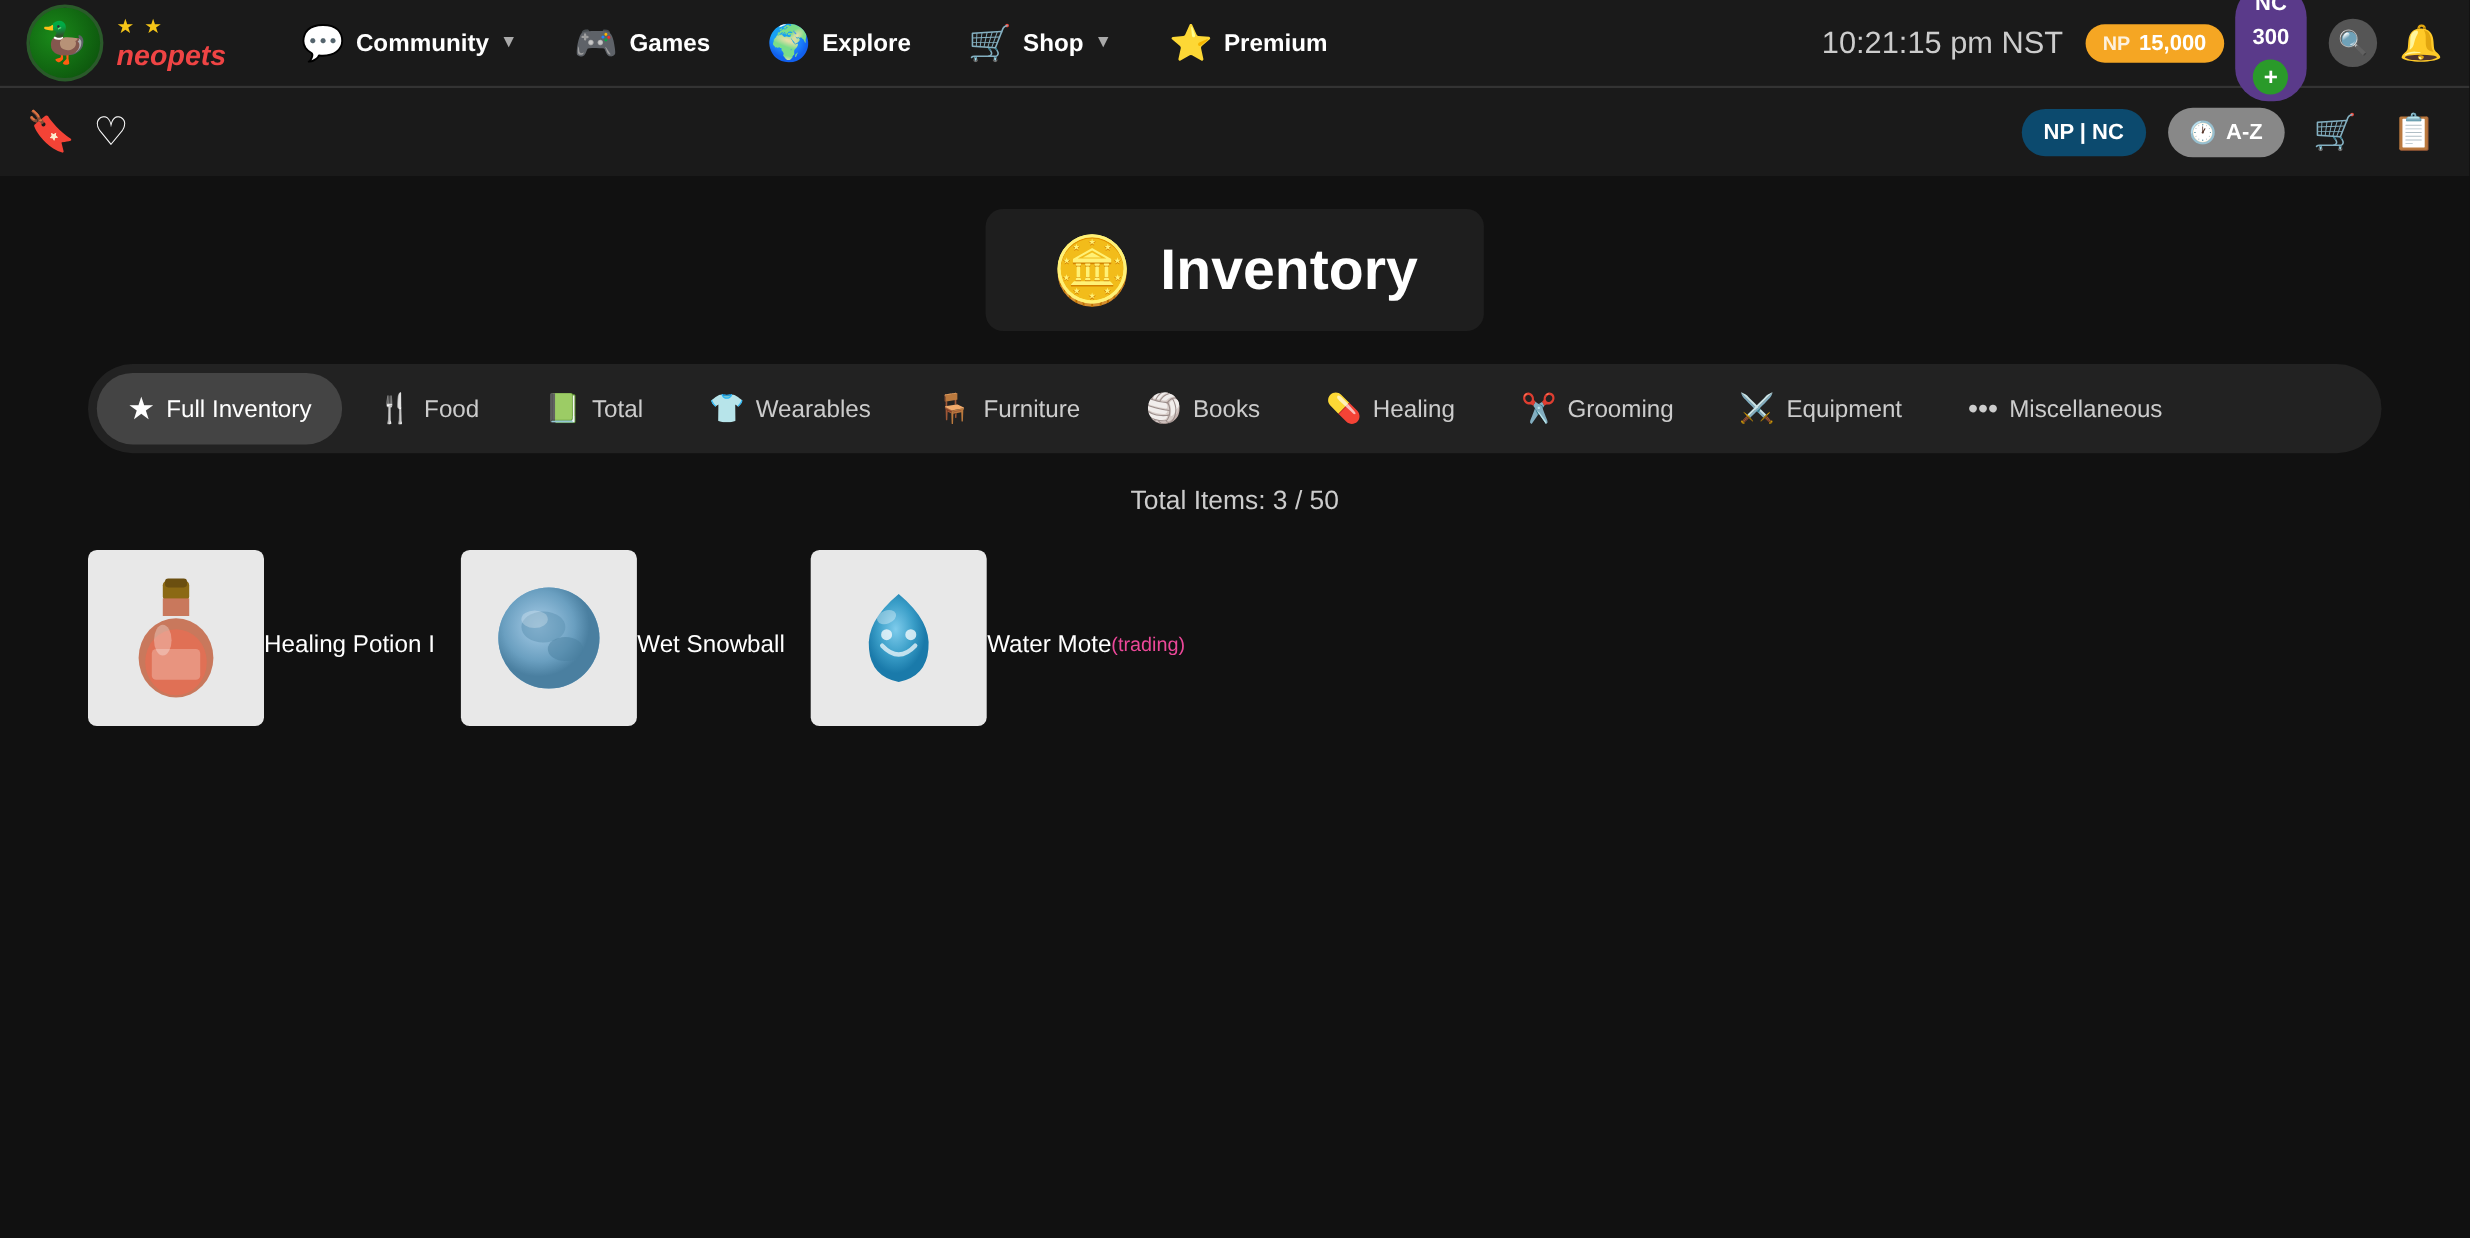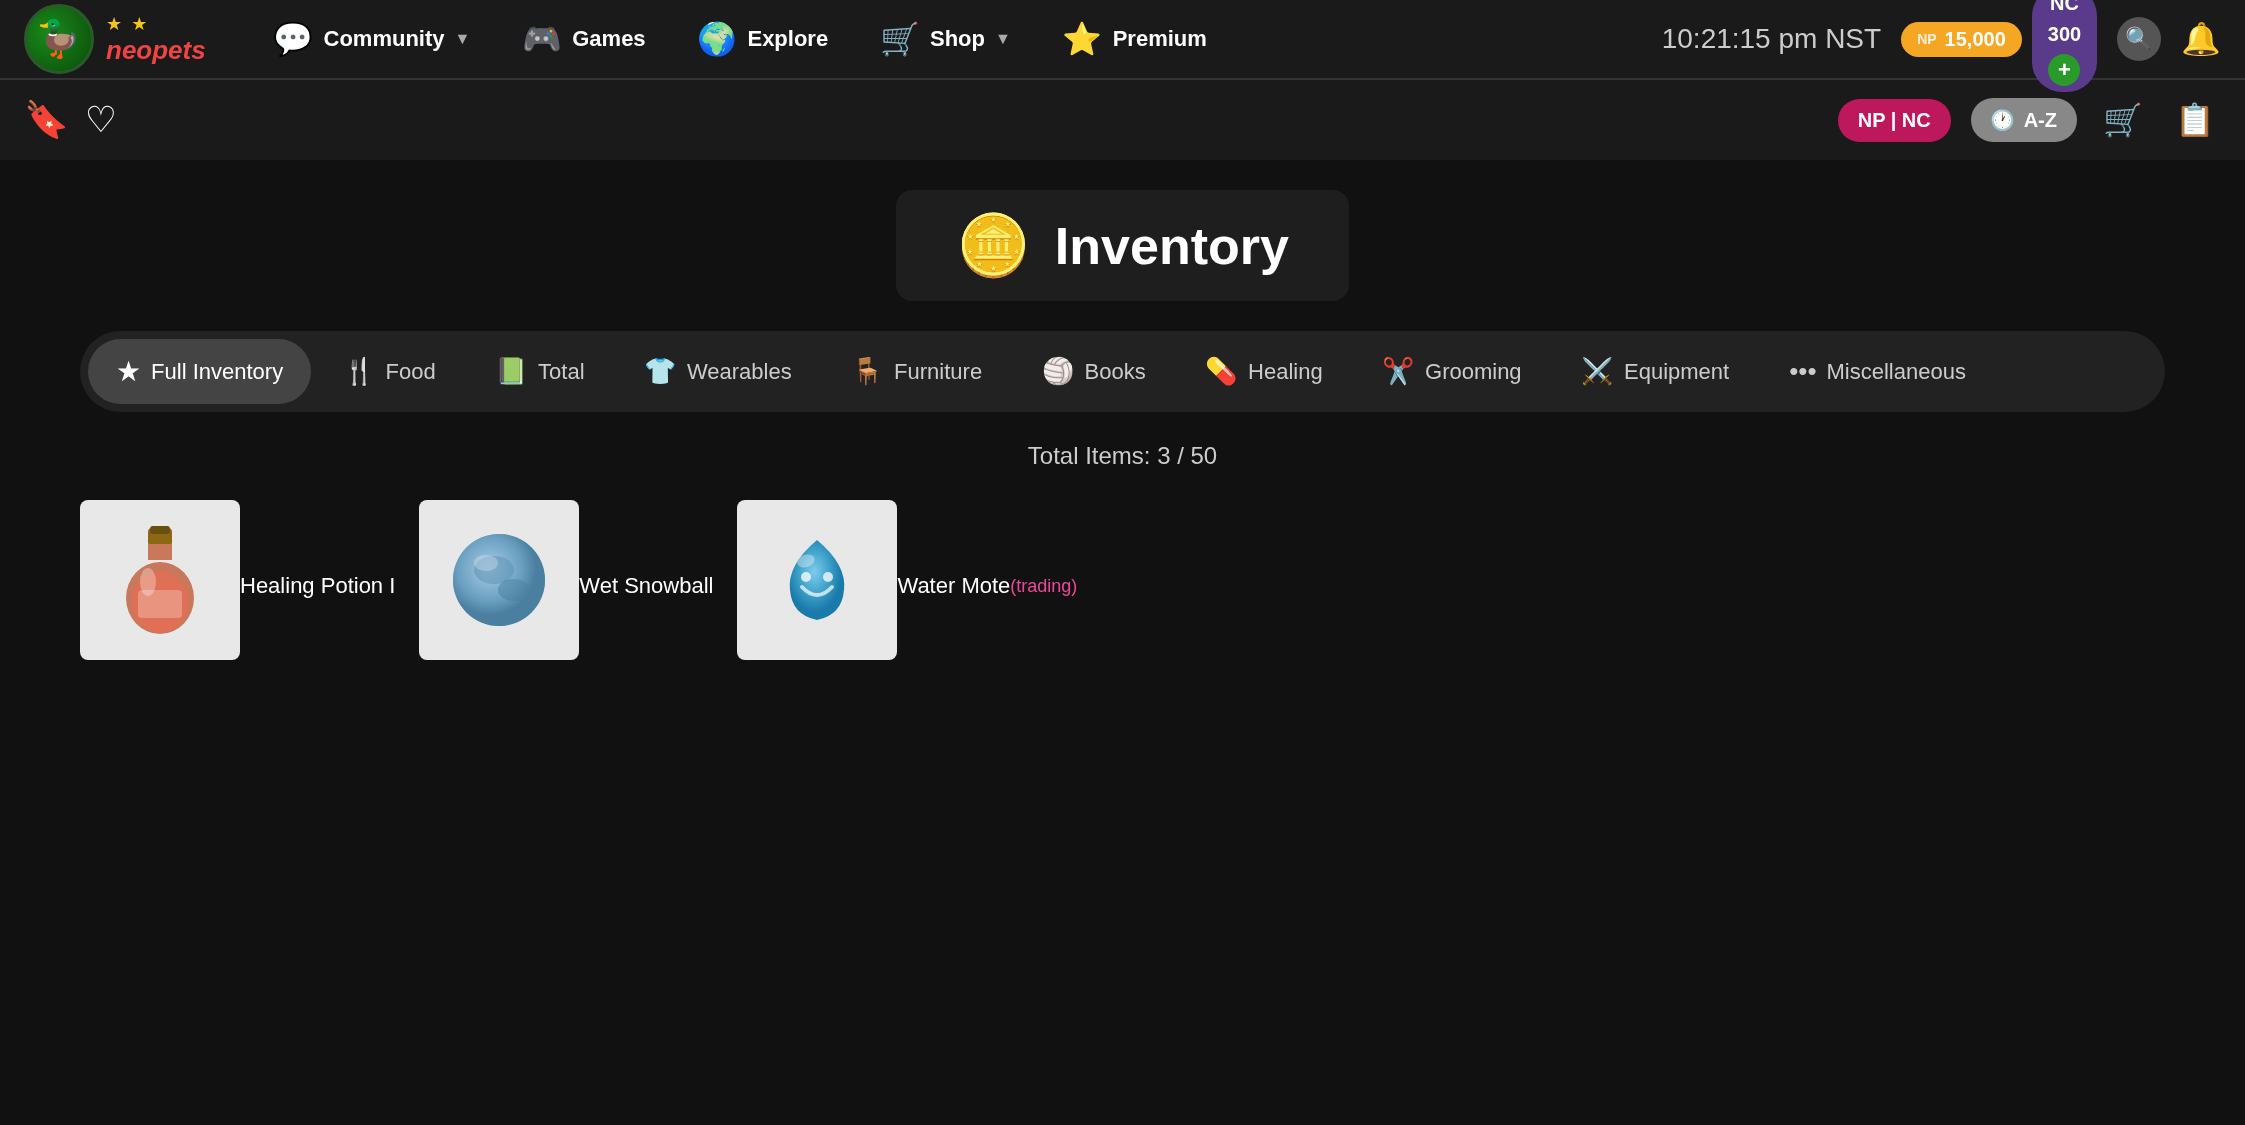--- a/index.html
+++ b/index.html
@@ -122,21 +122,21 @@
       border-radius: 30px;
       padding: 6px 16px;
       display: flex;
       align-items: center;
       gap: 8px;
       font-size: 20px;
       font-weight: bold;
       color: #fff;
     }
     .currency-pill .label {
-      font-size: 14px;
+      font-size: 18px;
       opacity: 0.85;
     }
     .currency-pill2 {
       background: #5a3a8a;
       border-radius: 30px;
       padding: 6px 16px;
       display: flex;
       align-items: center;
       gap: 8px;
       font-size: 20px;
@@ -175,21 +175,21 @@
       color: #fff;
       cursor: pointer;
     }
     .sub-nav-right {
       margin-left: auto;
       display: flex;
       align-items: center;
       gap: 20px;
     }
     .sort-pill {
-      background: #be185d;
+      background: #0c4a6e;
       border-radius: 30px;
       padding: 10px 20px;
       font-size: 20px;
       font-weight: bold;
       color: #fff;
       display: flex;
       align-items: center;
       gap: 8px;
       cursor: pointer;
     }

